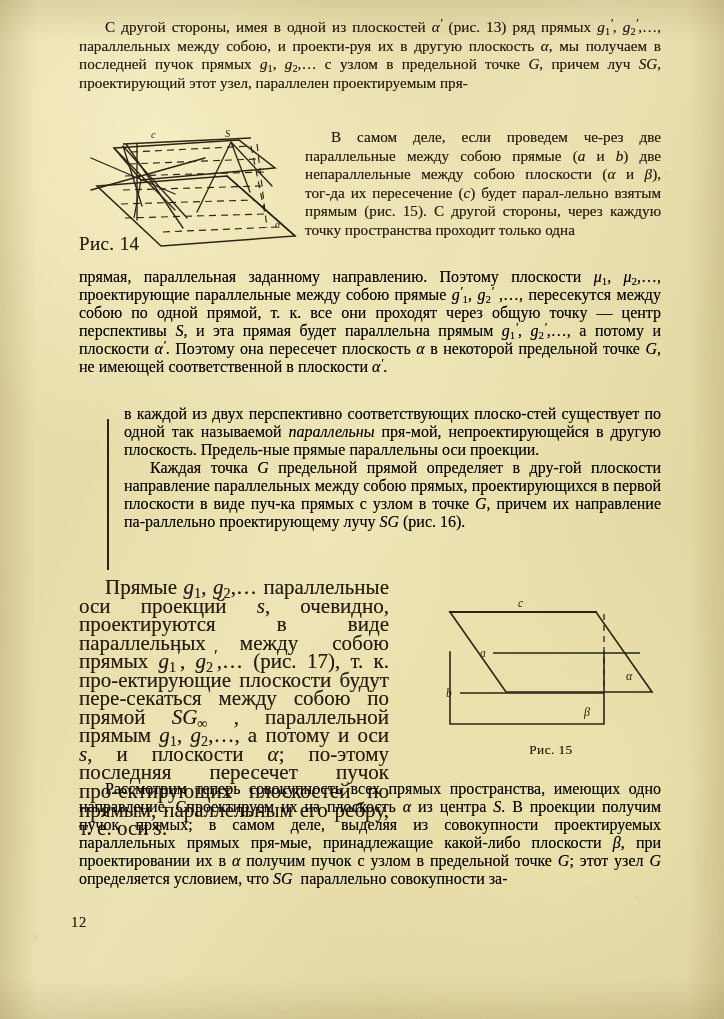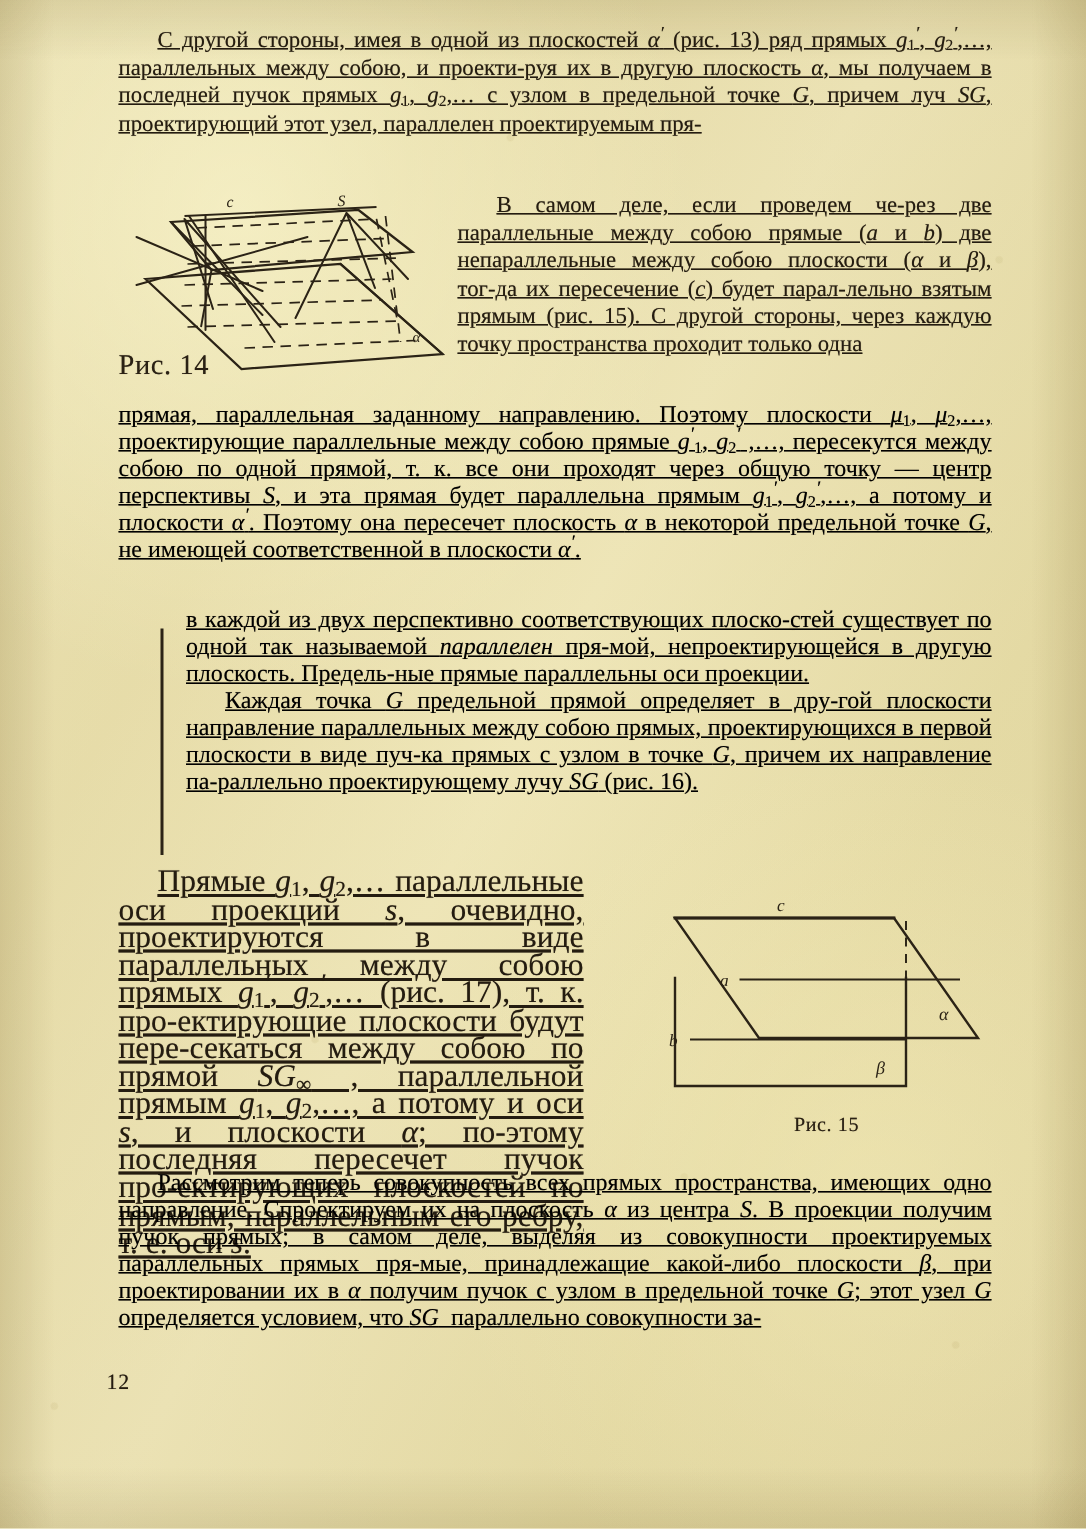--- a/index.html
+++ b/index.html
@@ -48,21 +48,21 @@
   
   .textcol{
     position:absolute;
     left:79px; top:18px; width:582px;
     color:#241c10;
     font-size:15.2px;
     line-height:18.55px;
     text-align:justify;
     z-index:3;
   }
-  .p{margin:0;text-align:justify;text-justify:inter-word;text-decoration:underline;}
+  .p{margin:0;text-align:justify;text-justify:inter-word;}
   .ind{text-indent:26px;}
   i.m{font-style:italic;font-family:"Liberation Serif",serif;}
   .mi{font-style:italic;}
   sub{font-size:.68em;vertical-align:-.25em;line-height:0;}
   sup.pr{font-size:.8em;vertical-align:.42em;line-height:0;font-style:italic;}
 
   
   .fig14-box{
     position:absolute;
     left:79px; top:128px;
@@ -203,21 +203,21 @@
       т.&nbsp;к. все они проходят через общую точку — центр перспективы <span class="mi">S</span>, и
       эта прямая будет параллельна прямым <span class="mi">g</span><sub>1</sub><sup class="pr">′</sup>, <span class="mi">g</span><sub>2</sub><sup class="pr">′</sup>,…, а потому и плоскости
       <span class="mi">α</span><sup class="pr">′</sup>. Поэтому она пересечет плоскость <span class="mi">α</span> в некоторой предельной точке <span class="mi">G</span>, не имеющей соответственной в плоскости <span class="mi">α</span><sup class="pr">′</sup>.
     </p>
   </div>
 
   <div class="quote">
     <div class="rule"></div>
     <p class="p qtext">
       в каждой из двух перспективно соответствующих плоско‑стей
-      существует по одной так называемой <i class="m">параллелен</i> пря‑мой,
+      существует по одной так называемой <i class="m">параллельны</i> пря‑мой,
       непроектирующейся в другую плоскость. Предель‑ные
       прямые параллельны оси проекции.
     </p>
     <p class="p qtext ind">
       Каждая точка <span class="mi">G</span> предельной прямой определяет в дру‑гой
       плоскости направление параллельных между собою
       прямых, проектирующихся в первой плоскости в виде пуч‑ка
       прямых с узлом в точке <span class="mi">G</span>, причем их направление па‑раллельно
       проектирующему лучу <span class="mi">SG</span> (рис.&nbsp;16).
     </p>

